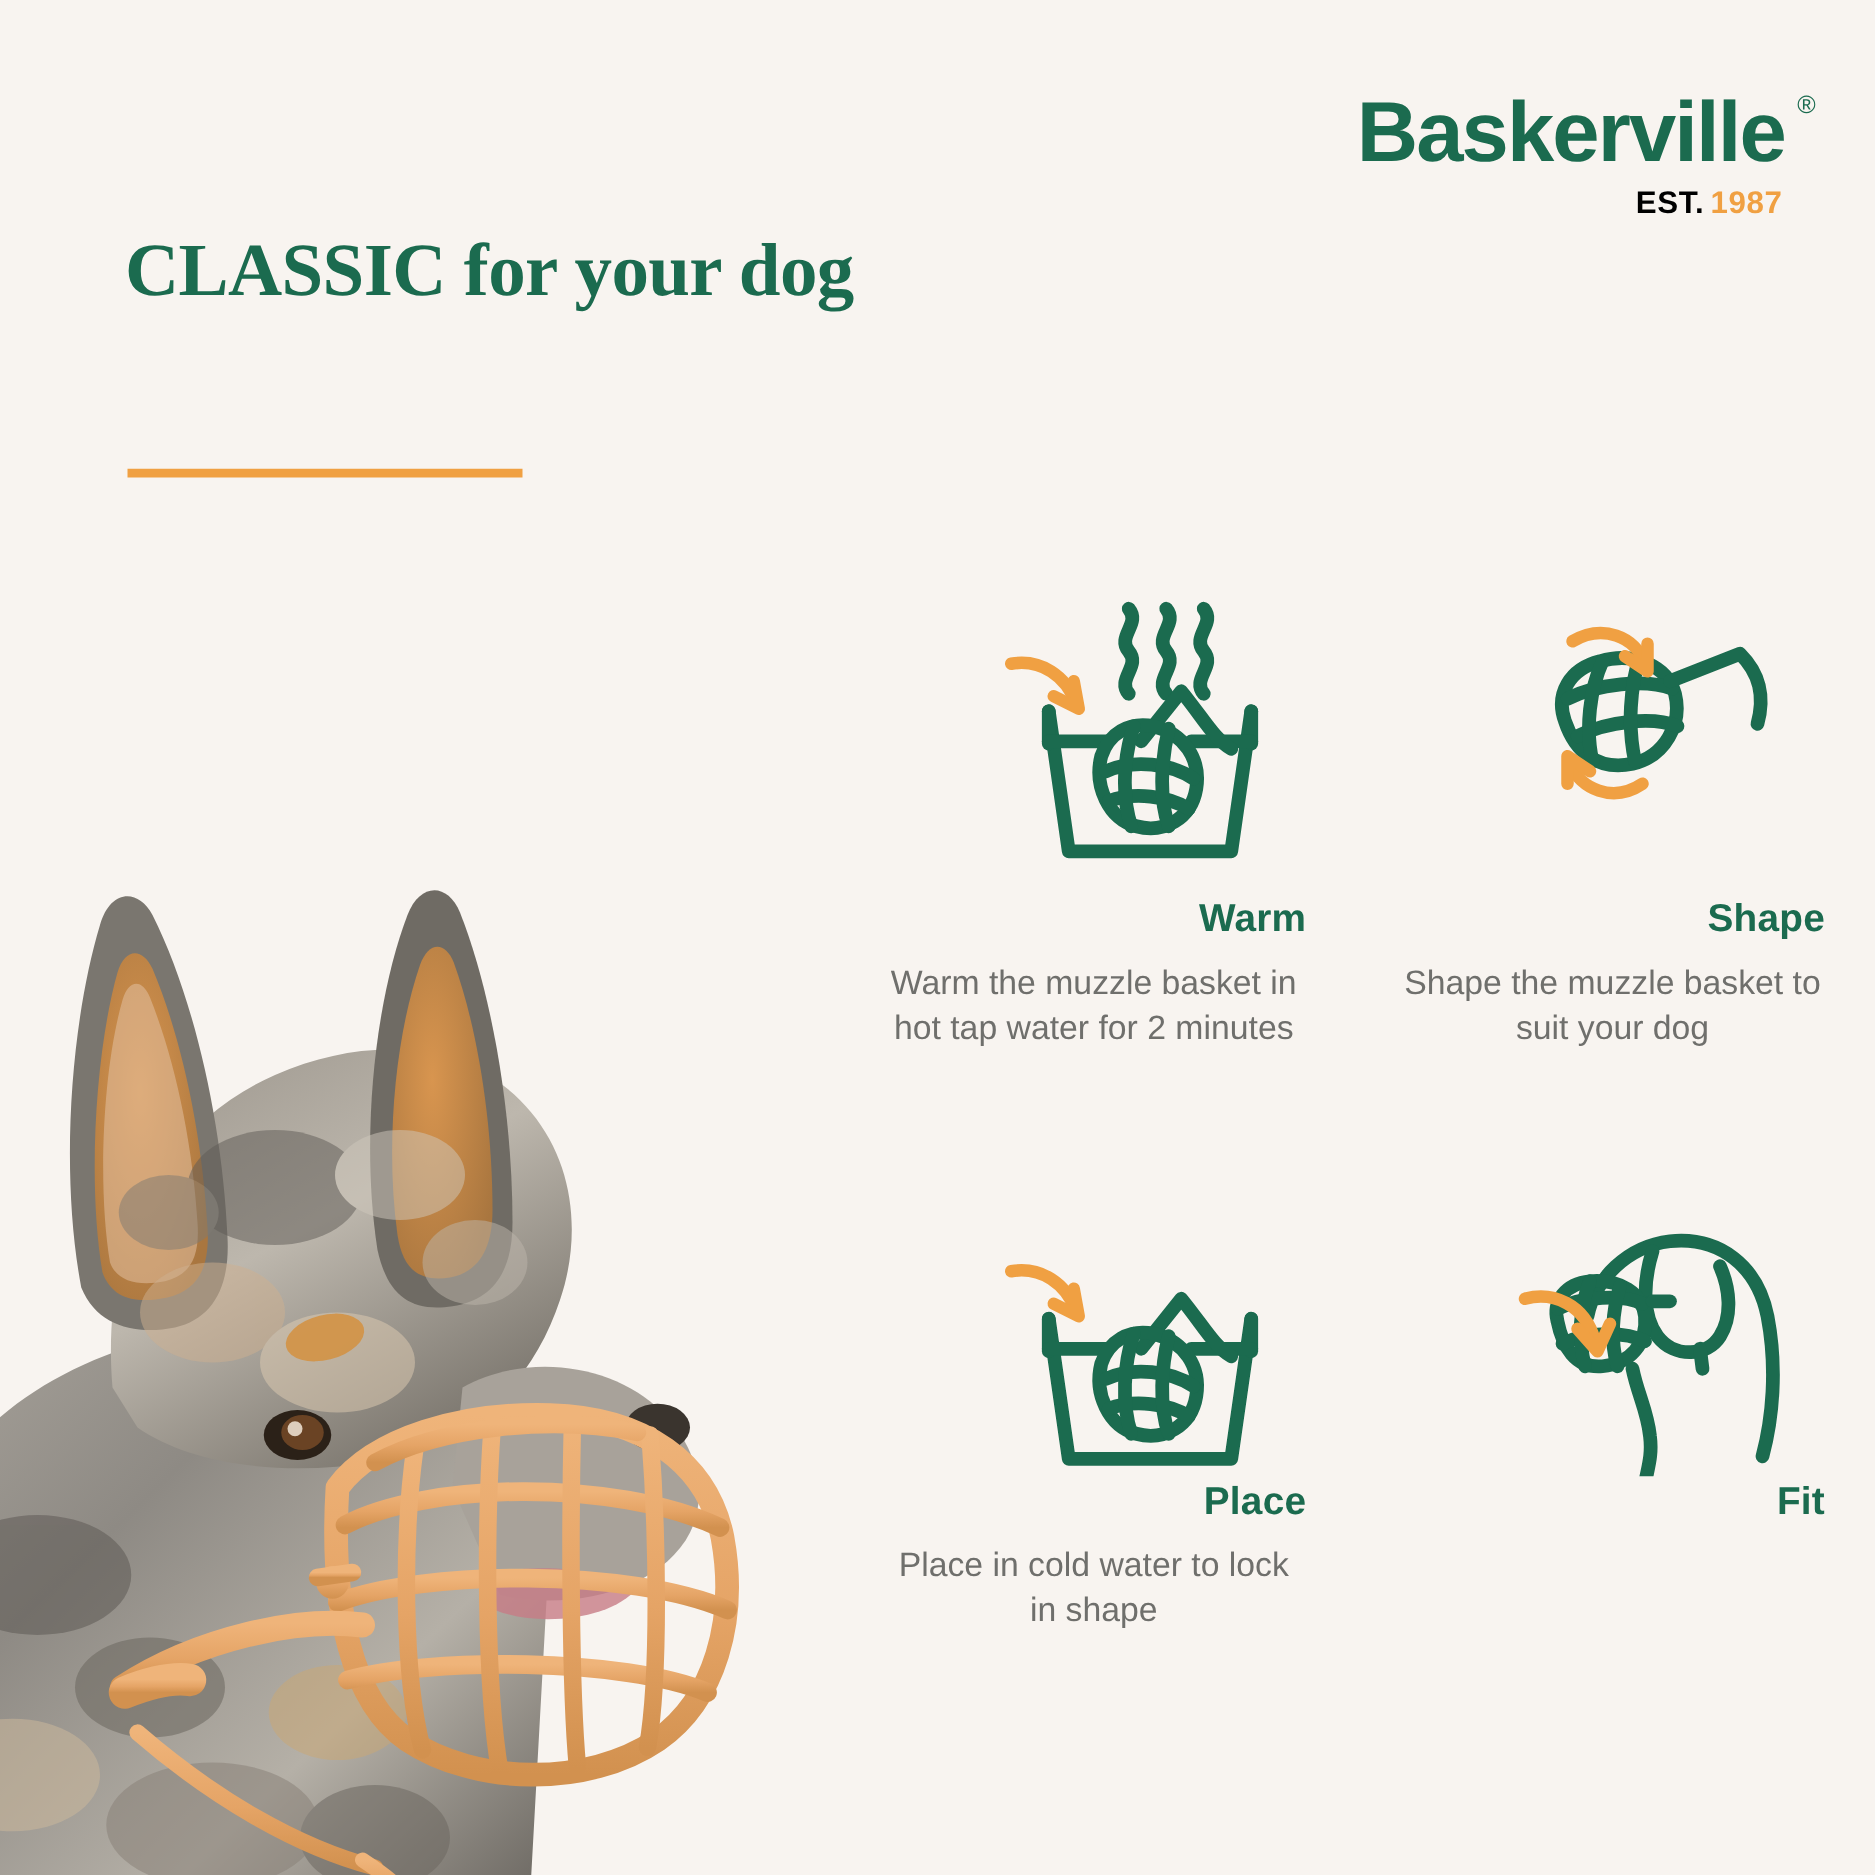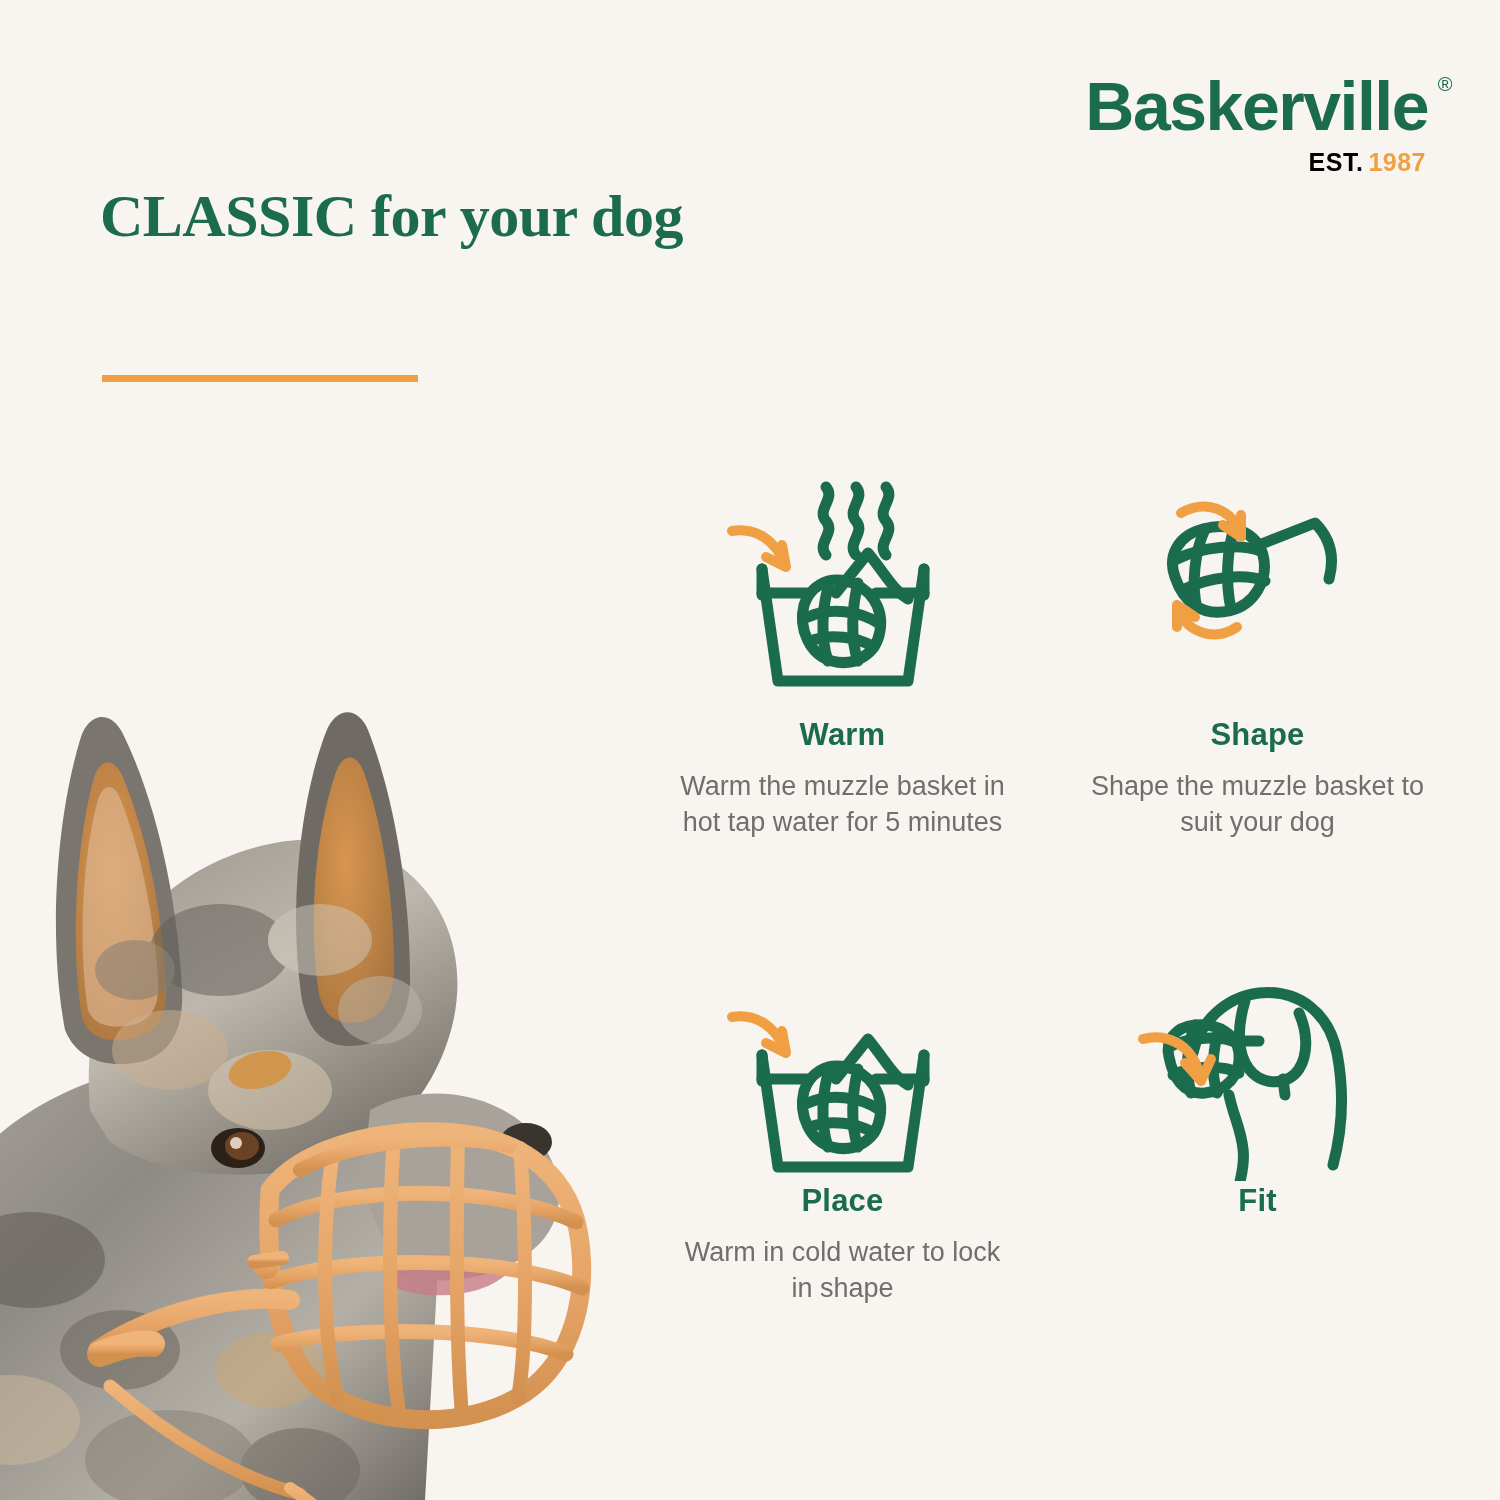--- a/index.html
+++ b/index.html
@@ -90,21 +90,21 @@
     width: 820px;
     display: grid;
     grid-template-columns: 1fr 1fr;
     grid-template-rows: auto auto;
     row-gap: 90px;
     column-gap: 10px;
   }
   .step {
     display: flex;
     flex-direction: column;
-    align-items: center;
+    align-items: flex-end;
     text-align: center;
   }
   .step-icon {
     height: 250px;
     display: flex;
     align-items: center;
     justify-content: center;
   }
   .step-title {
     font-size: 31px;
@@ -278,21 +278,21 @@
           <path d="M140,118 C134,142 132,174 140,196"></path>
         </g>
 
         <g fill="none" stroke="#F0A042" stroke-width="10" stroke-linecap="round" stroke-linejoin="round">
           <path d="M14,66 C38,62 58,76 66,98"></path>
           <path d="M48,92 L68,102 L64,80"></path>
         </g>
       </svg>
     </div>
     <div class="step-title">Warm</div>
-    <div class="step-desc">Warm the muzzle basket in hot tap water for 5 minutes</div>
+    <div class="step-desc">Warm the muzzle basket in hot tap water for 2 minutes</div>
   </div>
 
   <div class="step step-2">
     <div class="step-icon">
       <svg width="250" height="250" viewBox="0 0 250 250">
         <g fill="none" stroke="#1B6B4F" stroke-width="11" stroke-linecap="round" stroke-linejoin="round" transform="translate(6,28)">
 
           <path d="M36,84 C28,62 40,42 64,36 C92,28 118,40 124,62
                    C130,86 116,112 90,118 C62,124 44,108 36,84 Z"></path>
           <path d="M38,66 C62,54 100,50 122,58"></path>
@@ -335,21 +335,21 @@
           <path d="M140,118 C134,142 132,174 140,196"></path>
         </g>
 
         <g fill="none" stroke="#F0A042" stroke-width="10" stroke-linecap="round" stroke-linejoin="round">
           <path d="M14,86 C38,82 58,96 66,118"></path>
           <path d="M48,112 L68,122 L64,100"></path>
         </g>
       </svg>
     </div>
     <div class="step-title">Place</div>
-    <div class="step-desc">Warm in cold water to lock in shape</div>
+    <div class="step-desc">Place in cold water to lock in shape</div>
   </div>
 
   <div class="step step-4">
     <div class="step-icon">
       <svg width="250" height="250" viewBox="0 0 250 250">
         <g fill="none" stroke="#1B6B4F" stroke-width="11" stroke-linecap="round" stroke-linejoin="round" transform="translate(0,18)">
 
           <path d="M60,104 C66,74 92,48 126,44 C166,40 196,64 204,104
                    C212,146 208,186 200,216"></path>
 

